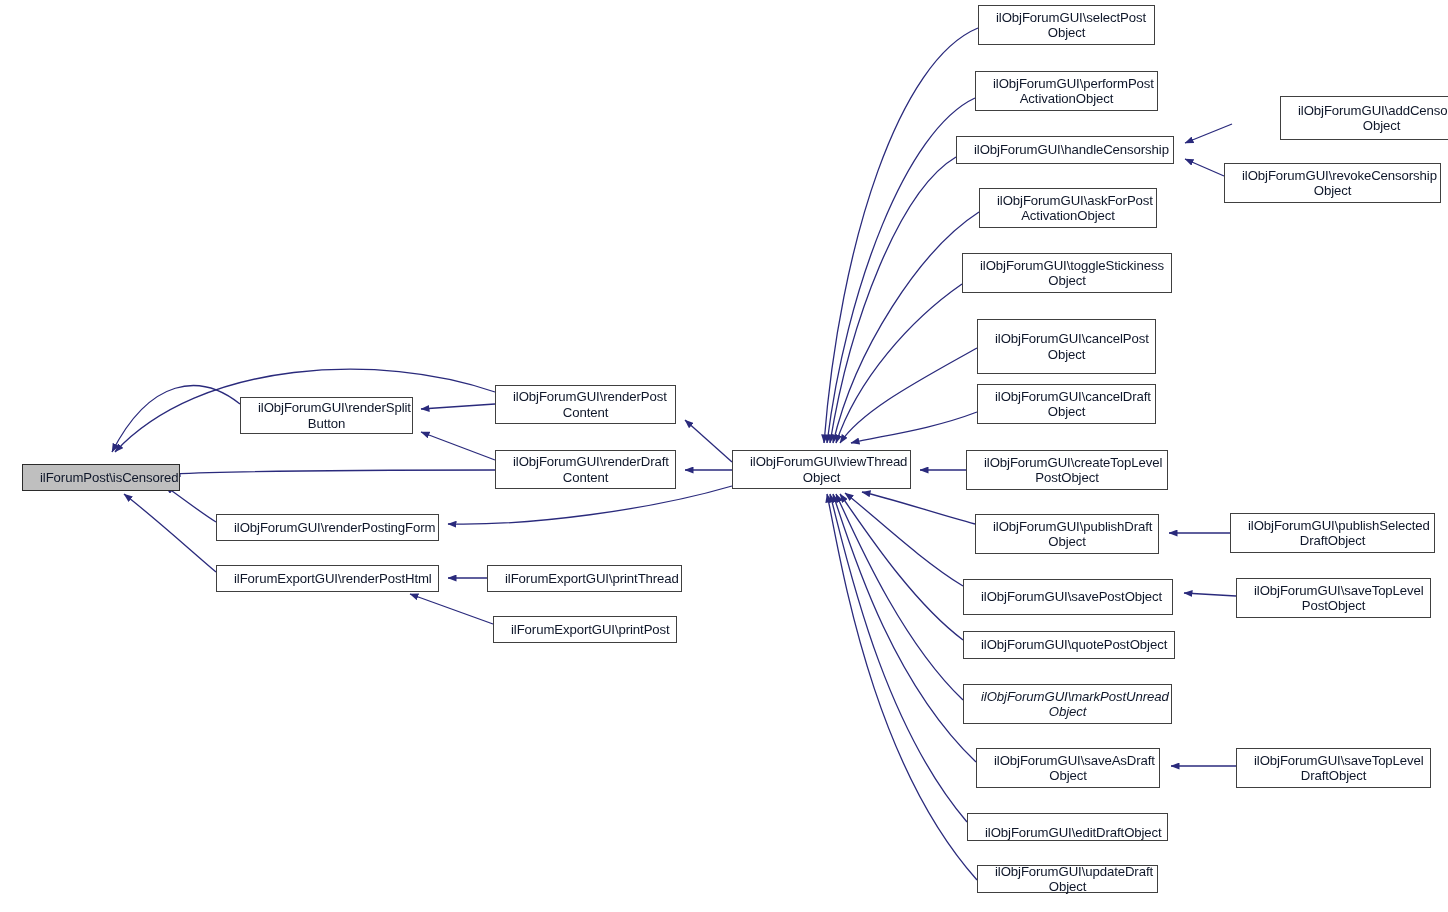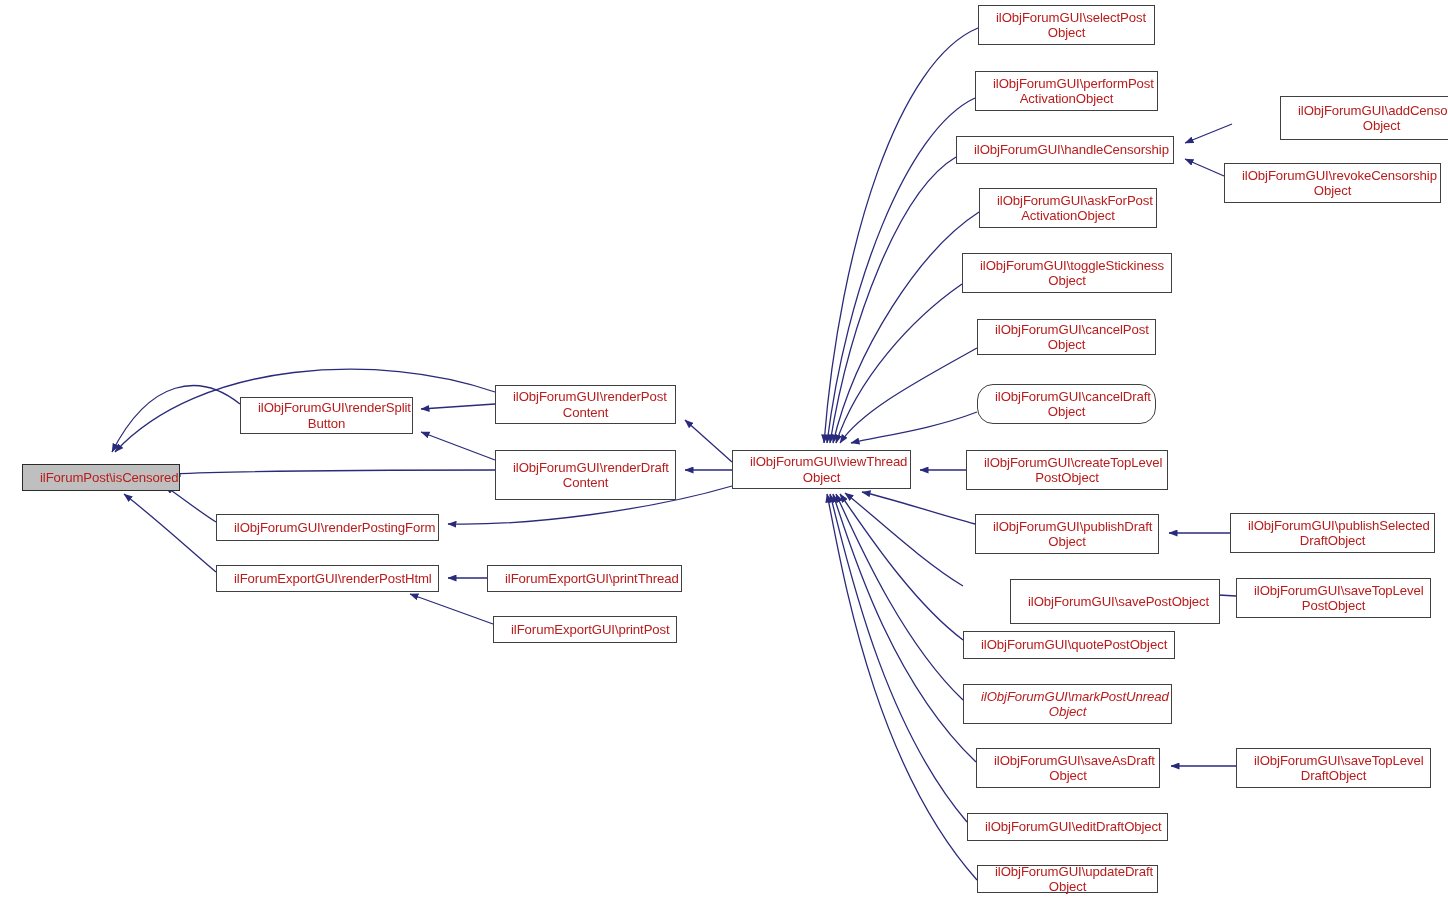--- a/index.html
+++ b/index.html
@@ -24,21 +24,21 @@
   }
   .node {
     position: absolute;
     box-sizing: border-box;
     border: 1px solid #404040;
     background: #ffffff;
     display: flex;
     align-items: center;
     justify-content: center;
     text-align: center;
-    color: #b91c1c;
+    color: #0f172a;
     font-size: 13.2px;
     line-height: 15.5px;
     letter-spacing: -0.1px;
     white-space: pre-line;
     padding: 0 17px;
     z-index: 3;
   }
   .node.root {
     background: #bfbfbf;
     border-color: #2b2b2b;
@@ -93,52 +93,52 @@
         <path d="M 1236,596 L 1184,593" fill="none" stroke="#2a2a7c" stroke-width="1.3" marker-end="url(#arrowhead)"></path>
         <path d="M 1236,766 L 1171,766" fill="none" stroke="#2a2a7c" stroke-width="1.3" marker-end="url(#arrowhead)"></path>
       </g>
   </svg>
   <div id="node-layer">
       <div class="node root" style="left: 6px; top: 464px; width: 158px; height: 27px;"><span class="label">ilForumPost\isCensored</span></div>
       <div class="node" style="left: 240px; top: 397px; width: 173px; height: 37px;"><span class="label">ilObjForumGUI\renderSplit
 Button</span></div>
       <div class="node" style="left: 495px; top: 385px; width: 181px; height: 39px;"><span class="label">ilObjForumGUI\renderPost
 Content</span></div>
-      <div class="node" style="left: 495px; top: 450px; width: 181px; height: 50px;"><span class="label">ilObjForumGUI\renderDraft
+      <div class="node" style="left: 495px; top: 450px; width: 181px; height: 39px;"><span class="label">ilObjForumGUI\renderDraft
 Content</span></div>
       <div class="node" style="left: 216px; top: 514px; width: 223px; height: 27px;"><span class="label">ilObjForumGUI\renderPostingForm</span></div>
       <div class="node" style="left: 216px; top: 565px; width: 223px; height: 27px;"><span class="label">ilForumExportGUI\renderPostHtml</span></div>
       <div class="node" style="left: 487px; top: 565px; width: 195px; height: 27px;"><span class="label">ilForumExportGUI\printThread</span></div>
       <div class="node" style="left: 493px; top: 616px; width: 184px; height: 27px;"><span class="label">ilForumExportGUI\printPost</span></div>
       <div class="node" style="left: 732px; top: 450px; width: 179px; height: 39px;"><span class="label">ilObjForumGUI\viewThread
 Object</span></div>
       <div class="node" style="left: 978px; top: 5px; width: 177px; height: 40px;"><span class="label">ilObjForumGUI\selectPost
 Object</span></div>
       <div class="node" style="left: 975px; top: 71px; width: 183px; height: 40px;"><span class="label">ilObjForumGUI\performPost
 ActivationObject</span></div>
       <div class="node" style="left: 956px; top: 136px; width: 218px; height: 28px;"><span class="label">ilObjForumGUI\handleCensorship</span></div>
       <div class="node" style="left: 979px; top: 188px; width: 178px; height: 40px;"><span class="label">ilObjForumGUI\askForPost
 ActivationObject</span></div>
       <div class="node" style="left: 962px; top: 253px; width: 210px; height: 40px;"><span class="label">ilObjForumGUI\toggleStickiness
 Object</span></div>
-      <div class="node" style="left: 977px; top: 319px; width: 179px; height: 36px;"><span class="label">ilObjForumGUI\cancelPost
+      <div class="node" style="left: 977px; top: 319px; width: 179px; height: 55px;"><span class="label">ilObjForumGUI\cancelPost
 Object</span></div>
-      <div class="node" style="left: 977px; top: 384px; width: 179px; height: 40px; border-radius: 16px;"><span class="label">ilObjForumGUI\cancelDraft
+      <div class="node" style="left: 977px; top: 384px; width: 179px; height: 40px;"><span class="label">ilObjForumGUI\cancelDraft
 Object</span></div>
       <div class="node" style="left: 966px; top: 450px; width: 202px; height: 40px;"><span class="label">ilObjForumGUI\createTopLevel
 PostObject</span></div>
       <div class="node" style="left: 975px; top: 514px; width: 184px; height: 40px;"><span class="label">ilObjForumGUI\publishDraft
 Object</span></div>
-      <div class="node" style="left: 963px; top: 579px; width: 210px; height: 45px; margin-left: 47px;"><span class="label">ilObjForumGUI\savePostObject</span></div>
+      <div class="node" style="left: 963px; top: 579px; width: 210px; height: 36px;"><span class="label">ilObjForumGUI\savePostObject</span></div>
       <div class="node" style="left: 963px; top: 631px; width: 212px; height: 28px;"><span class="label">ilObjForumGUI\quotePostObject</span></div>
       <div class="node" style="left: 963px; top: 684px; width: 209px; height: 40px; font-style: italic;"><span class="label">ilObjForumGUI\markPostUnread
 Object</span></div>
       <div class="node" style="left: 976px; top: 748px; width: 184px; height: 40px;"><span class="label">ilObjForumGUI\saveAsDraft
 Object</span></div>
-      <div class="node" style="left: 967px; top: 813px; width: 201px; height: 28px;"><span class="label">ilObjForumGUI\editDraftObject</span></div>
+      <div class="node" style="left: 967px; top: 813px; width: 201px; height: 28px; align-items: flex-end;"><span class="label">ilObjForumGUI\editDraftObject</span></div>
       <div class="node" style="left: 977px; top: 865px; width: 181px; height: 28px;"><span class="label">ilObjForumGUI\updateDraft
 Object</span></div>
       <div class="node" style="left: 1280px; top: 96px; width: 203px; height: 44px;"><span class="label">ilObjForumGUI\addCensorship
 Object</span></div>
       <div class="node" style="left: 1224px; top: 163px; width: 217px; height: 40px;"><span class="label">ilObjForumGUI\revokeCensorship
 Object</span></div>
       <div class="node" style="left: 1230px; top: 513px; width: 205px; height: 40px;"><span class="label">ilObjForumGUI\publishSelected
 DraftObject</span></div>
       <div class="node" style="left: 1236px; top: 578px; width: 195px; height: 40px;"><span class="label">ilObjForumGUI\saveTopLevel
 PostObject</span></div>

